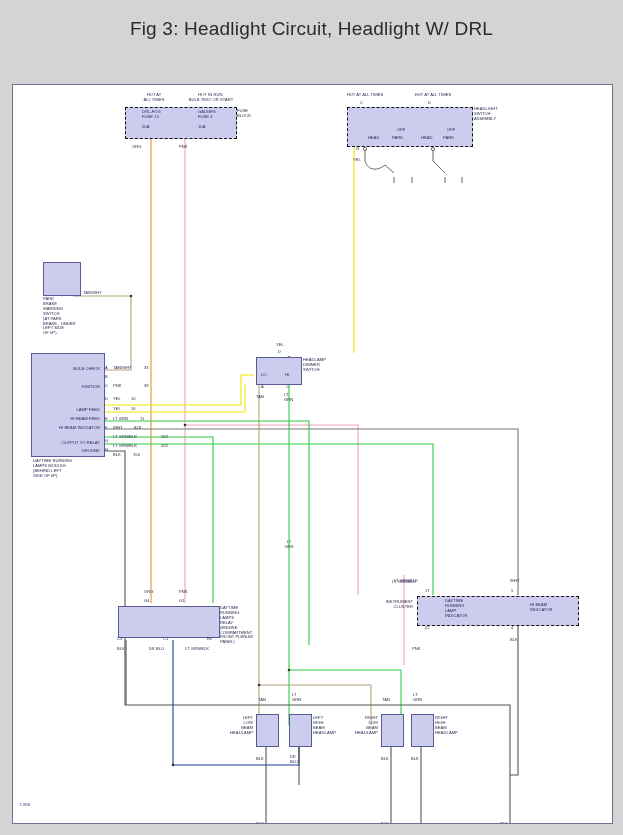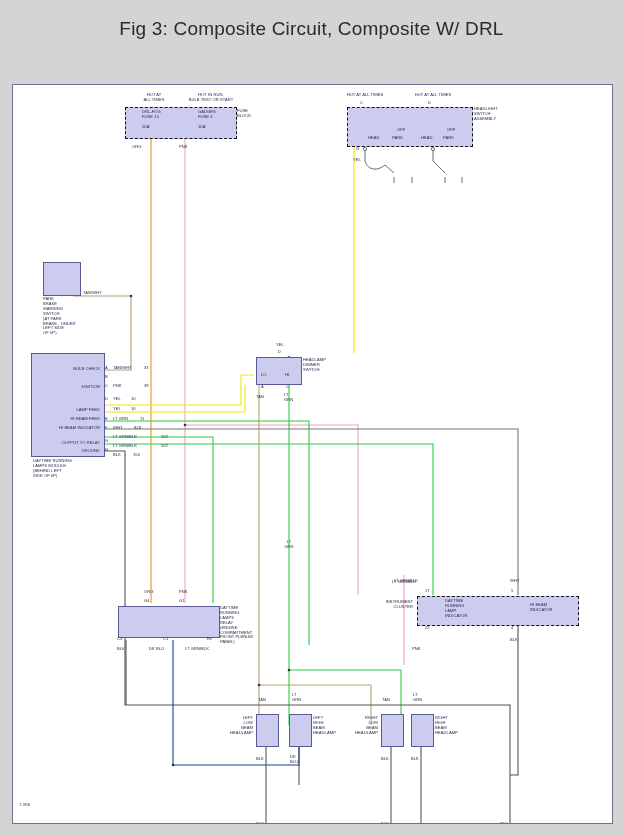--- a/index.html
+++ b/index.html
@@ -43,21 +43,21 @@
   .plain{position:absolute;background:#ccccee;border:1px solid #5a5a95;}
   .corner{
     position:absolute;left:6px;top:717px;
     font-size:4.4px;color:#4a4a8a;font-family:"Liberation Sans",sans-serif;
   }
 </style>
 </head>
 <body>
 
 <div id="header">
-  <div id="title">Fig 3: Composite Circuit, Composite W/ DRL</div>
+  <div id="title">Fig 3: Headlight Circuit, Headlight W/ DRL</div>
 </div>
 
 <div id="sheet">
 
   <svg id="canvas" viewBox="0 0 599 738">
     <defs>
       <style>
         .w{fill:none;stroke-width:1.1;}
         .org{stroke:#f28c28;} .pnk{stroke:#f4a0b5;} .yel{stroke:#f2e600;}
         .grn{stroke:#2ecc40;} .tan{stroke:#b8a07a;} .dkb{stroke:#1b3fa0;}

